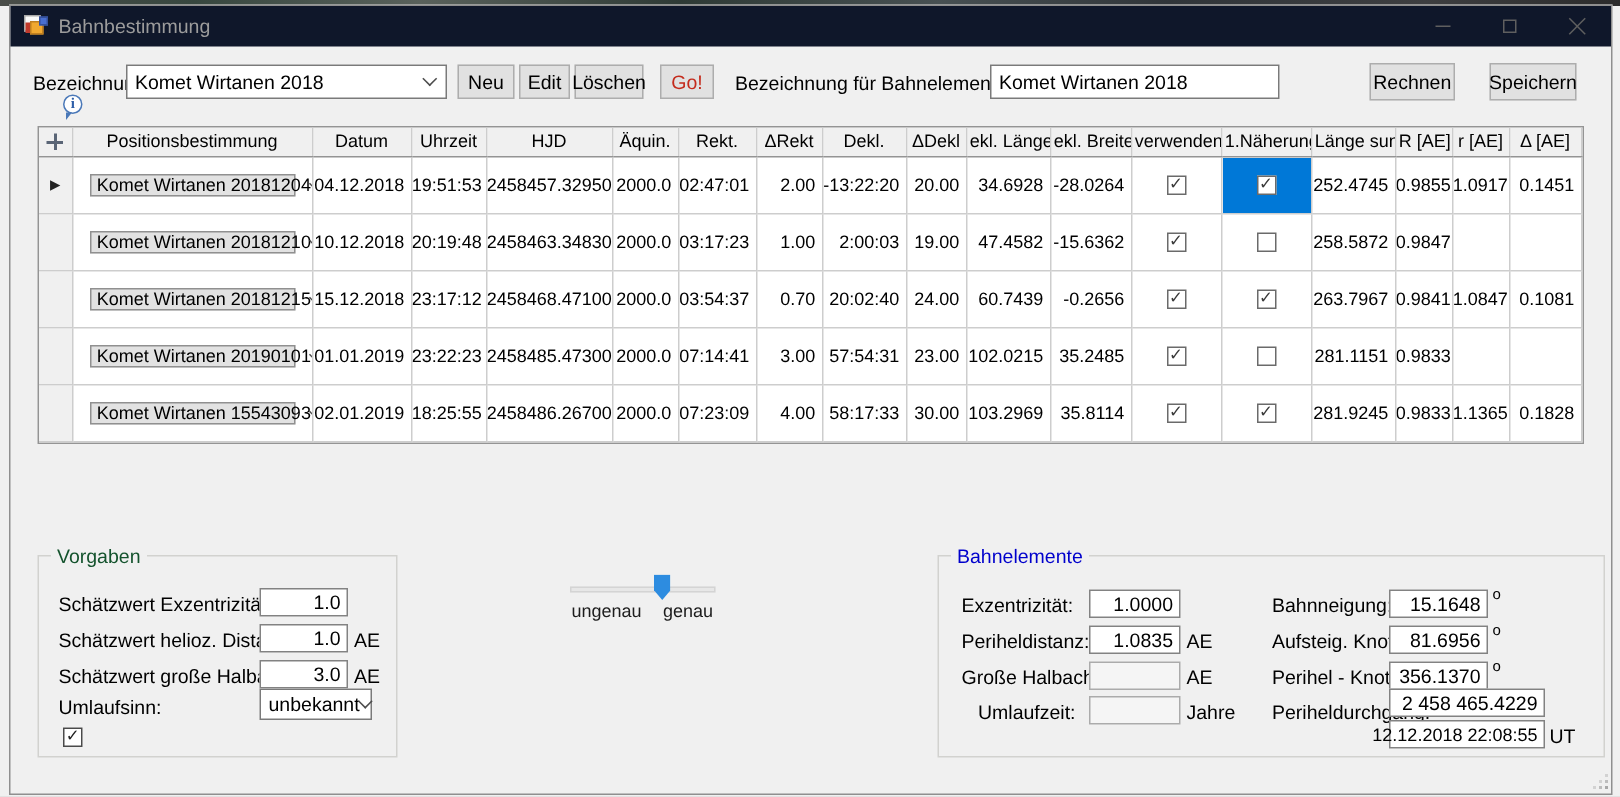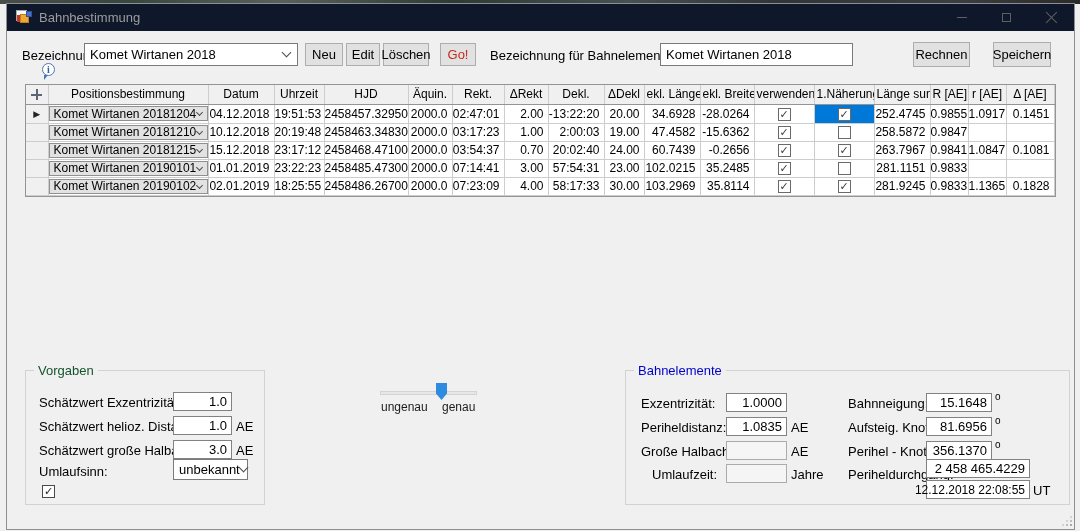--- a/index.html
+++ b/index.html
@@ -47,21 +47,21 @@
 
   .grid{position:absolute;left:25px;top:84px;background:#fff;border:1px solid #949494}
   .grid table{border-collapse:collapse;table-layout:fixed;width:1028px;font-size:12px}
   .grid th{height:19px;font-weight:normal;background:#f0f0f0;border-right:1px solid #cdcdcd;
            border-bottom:1px solid #949494;text-align:center;overflow:hidden;white-space:nowrap;padding:0 2px}
   .grid th.al{text-align:center;padding-left:2px}
   .grid td{height:18px;border-right:1px solid #cdcdcd;border-bottom:1px solid #cdcdcd;
            overflow:hidden;white-space:nowrap}
   .grid td.num{text-align:right;padding-right:4px}
   .grid td.rowhdr{background:#f0f0f0;text-align:center}
-  .grid td.combocell{padding:0;background:#fff}
+  .grid td.combocell{padding:11px;background:#fff}
   .cellcombo{height:15px;background:#e2e2e2;border:1px solid #909090;display:flex;align-items:center;
              justify-content:space-between;padding:0 5px 0 4px;font-size:12px}
   .grid td.chk{text-align:center;vertical-align:middle}
   .gcheck{display:inline-block;width:13px;height:13px;background:#fff;border:1px solid #6a6a6a;
           font-size:11px;line-height:11px;color:#3a3a3a;vertical-align:middle}
   .grid td.sel{background:#0078d7}
   .cur{font-size:9px;color:#222;line-height:18px}
   .plus{position:relative;display:inline-block;width:11px;height:11px;margin-top:4px}
   .plus::before{content:"";position:absolute;left:0;top:5px;width:11px;height:1.6px;background:#5a6576}
   .plus::after{content:"";position:absolute;left:5px;top:0;width:1.6px;height:11px;background:#5a6576}
@@ -276,21 +276,21 @@
             <td class="chk"><span class="gcheck"></span></td>
             <td class="num">281.1151</td>
             <td class="num">0.9833</td>
             <td class="num"></td>
             <td class="num"></td>
           </tr>
           <tr>
             <td class="rowhdr"></td>
             <td class="combocell">
               <div class="cellcombo">
-                <span>Komet Wirtanen 20190102</span>
+                <span>Komet Wirtanen 15543093</span>
                 <span class="chev sm"></span>
               </div>
             </td>
             <td class="num">02.01.2019</td>
             <td class="num">18:25:55</td>
             <td class="num">2458486.267000</td>
             <td class="num">2000.0</td>
             <td class="num">07:23:09</td>
             <td class="num">4.00</td>
             <td class="num">58:17:33</td>

